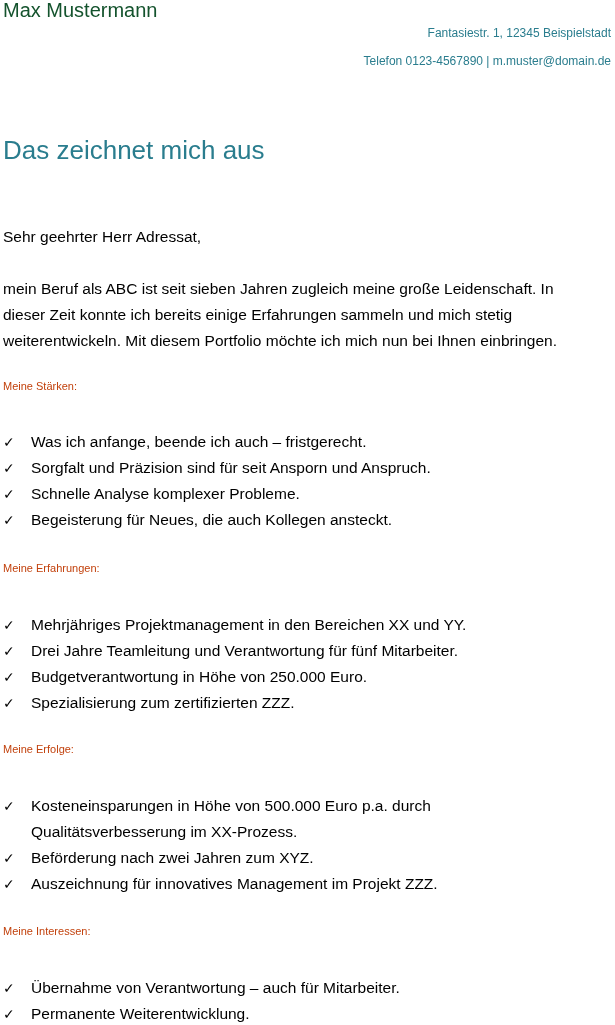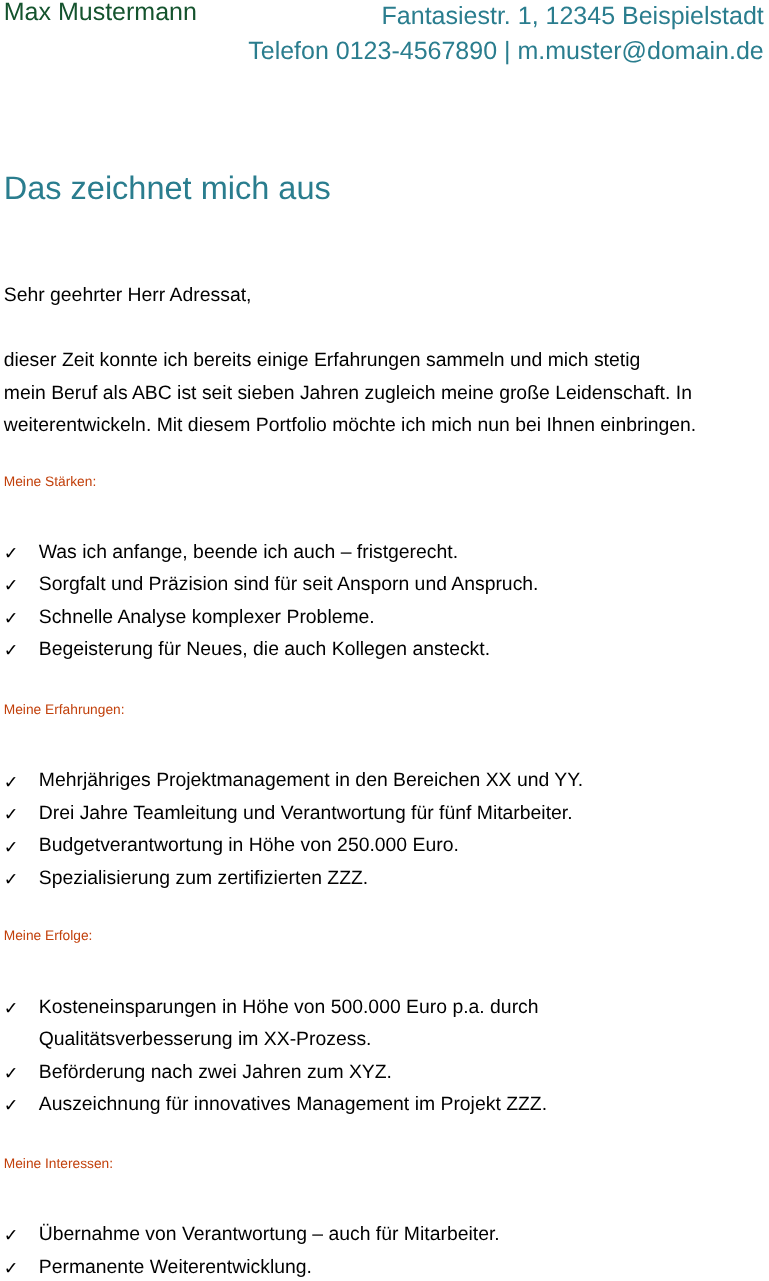--- a/index.html
+++ b/index.html
@@ -2,21 +2,21 @@
 <html><head>
 <meta charset="utf-8">
 <style>
   html, body { margin: 0; padding: 0; background: #ffffff; }
   body {
     width: 615px; height: 1025px; overflow: hidden; position: relative;
     font-family: "Liberation Sans", sans-serif; color: #000000;
   }
   .abs { position: absolute; }
   .name { left: 3px; top: -1px; font-size: 20px; color: #14532d; white-space: nowrap; }
-  .addr { right: 4px; font-size: 20px; color: #2a7d8e; white-space: nowrap; text-align: right; }
+  .addr { right: 4px; font-size: 12px; color: #2a7d8e; white-space: nowrap; text-align: right; margin-top: 24px; }
   .addr1 { top: 2px; }
   .addr2 { top: 30px; }
   .title { left: 3px; top: 135px; font-size: 26px; color: #2a7d8e; white-space: nowrap; }
   .text { left: 3px; font-size: 15.5px; line-height: 26px; white-space: nowrap; }
   .salutation { top: 224px; }
   .para { top: 276px; }
   .section-head { left: 3px; font-size: 11px; color: #c2410c; white-space: nowrap; }
   ul.checks { list-style: none; margin: 0; padding: 0; left: 3px; }
   ul.checks li { position: relative; padding-left: 28px; font-size: 15.5px; line-height: 26px; white-space: nowrap; }
   ul.checks li .chk { position: absolute; left: 0; top: 0; font-size: 14px; }
@@ -27,22 +27,22 @@
 <div>
   <div class="abs name">Max Mustermann</div>
   <div class="abs addr addr1">Fantasiestr. 1, 12345 Beispielstadt</div>
   <div class="abs addr addr2">Telefon 0123-4567890 | m.muster@domain.de</div>
 
   <div class="abs title">Das zeichnet mich aus</div>
 
   <div class="abs text salutation">Sehr geehrter Herr Adressat,</div>
 
   <div class="abs text para">
+    <div>mein Beruf als ABC ist seit sieben Jahren zugleich meine große Leidenschaft. In</div>
     <div>dieser Zeit konnte ich bereits einige Erfahrungen sammeln und mich stetig</div>
-    <div>mein Beruf als ABC ist seit sieben Jahren zugleich meine große Leidenschaft. In</div>
     <div>weiterentwickeln. Mit diesem Portfolio möchte ich mich nun bei Ihnen einbringen.</div>
   </div>
 
   <div class="abs section-head" style="top:380px">Meine Stärken:</div>
   <ul class="abs checks" style="top:429px">
     <li><span class="chk">✓</span><span>Was ich anfange, beende ich auch – fristgerecht.</span></li>
     <li><span class="chk">✓</span><span>Sorgfalt und Präzision sind für seit Ansporn und Anspruch.</span></li>
     <li><span class="chk">✓</span><span>Schnelle Analyse komplexer Probleme.</span></li>
     <li><span class="chk">✓</span><span>Begeisterung für Neues, die auch Kollegen ansteckt.</span></li>
   </ul>

